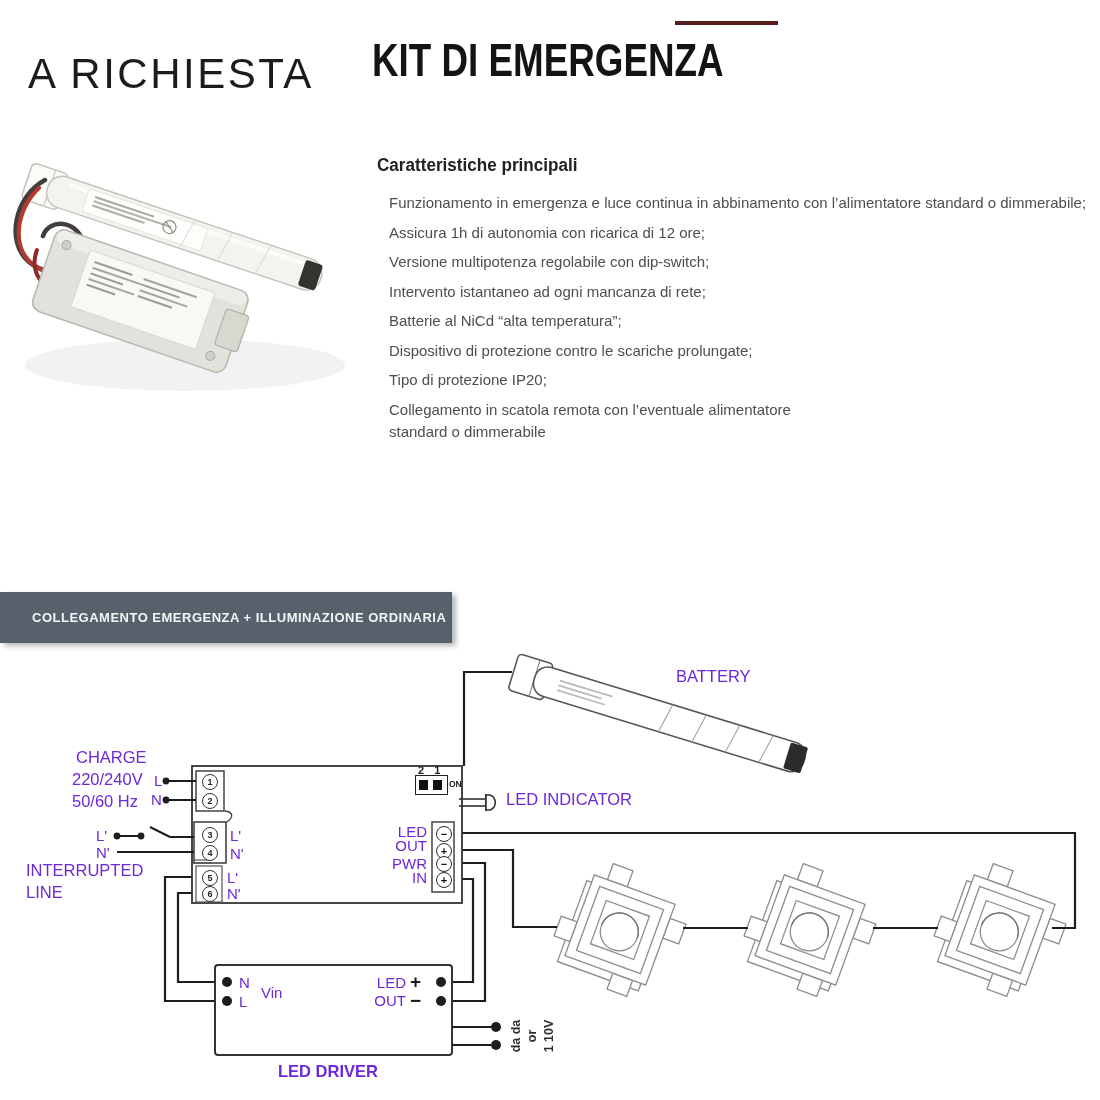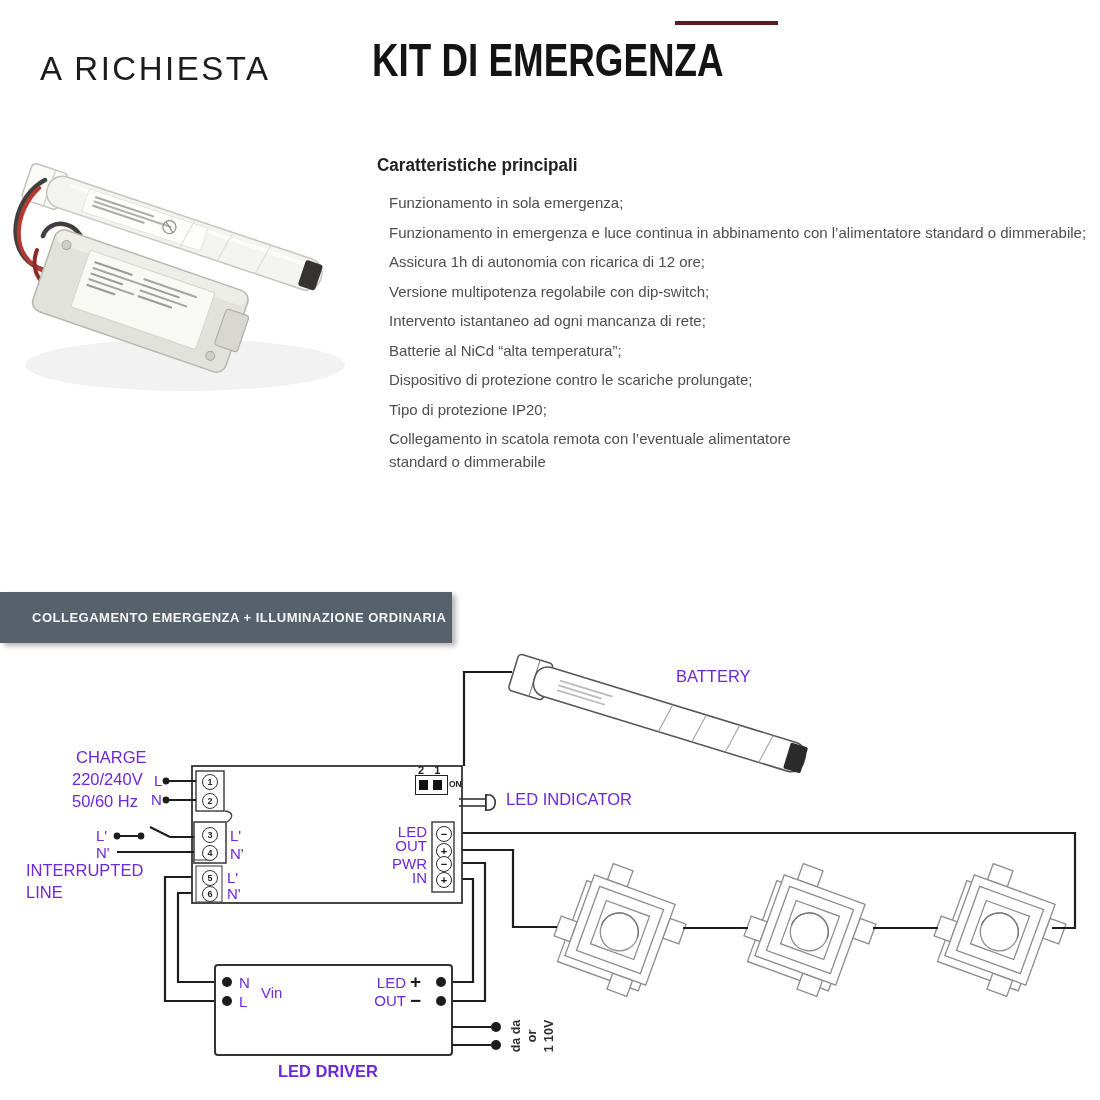--- a/index.html
+++ b/index.html
@@ -2,21 +2,21 @@
 <html><head>
 <meta charset="utf-8">
 <style>
   html,body{margin:0;padding:0;background:#fff;}
   .page{position:relative;width:1100px;height:1100px;background:#fff;overflow:hidden;
         font-family:"Liberation Sans","DejaVu Sans",sans-serif;color:#222;}
   .abs{position:absolute;}
   .nw{white-space:nowrap;}
 
   
-  .badge{left:40px;top:50px;font-size:33px;letter-spacing:2.5px;color:#1c1c1c;font-weight:400;}
+  .badge{left:28px;top:50px;font-size:42px;letter-spacing:2.5px;color:#1c1c1c;font-weight:400;}
   .titlebar{left:675px;top:21px;width:103px;height:4px;background:#571d1d;}
   .title{left:372px;top:33px;font-size:46px;font-weight:bold;color:#141414;
          transform:scaleX(0.80);transform-origin:left top;letter-spacing:0px;}
 
   
   .features{left:377px;top:155px;width:714px;}
   .features h3{margin:0 0 16px 0;font-size:18px;font-weight:bold;color:#222;
                transform:scaleX(0.95);transform-origin:left top;}
   .features p{margin:0 0 7px 0;padding-left:12px;font-size:15px;line-height:22.5px;
               color:#4e4e4e;white-space:pre-line;}
@@ -96,21 +96,20 @@
       <rect x="-4" y="-12" width="50" height="2" fill="#a5a5a0"></rect>
       <rect x="-4" y="-6" width="36" height="2" fill="#9b9b96"></rect>
       <circle cx="-88" cy="-30" r="4.5" fill="#cfcfc8" stroke="#a9a9a2" stroke-width="1"></circle>
       <circle cx="84" cy="28" r="4.5" fill="#cfcfc8" stroke="#a9a9a2" stroke-width="1"></circle>
       <rect x="84" y="-22" width="24" height="38" rx="3" fill="#d8d8d1" stroke="#b0b0a8" stroke-width="1.2"></rect>
     </g>
   </svg>
 
   <div class="abs features">
     <h3>Caratteristiche principali</h3>
-    <p>Funzionamento in sola emergenza;</p>
     <p>Funzionamento in emergenza e luce continua in abbinamento con l’alimentatore standard o dimmerabile;</p>
     <p>Assicura 1h di autonomia con ricarica di 12 ore;</p>
     <p>Versione multipotenza regolabile con dip-switch;</p>
     <p>Intervento istantaneo ad ogni mancanza di rete;</p>
     <p>Batterie al NiCd “alta temperatura”;</p>
     <p>Dispositivo di protezione contro le scariche prolungate;</p>
     <p>Tipo di protezione IP20;</p>
     <p>Collegamento in scatola remota con l’eventuale alimentatore
 standard o dimmerabile</p>
   </div>

